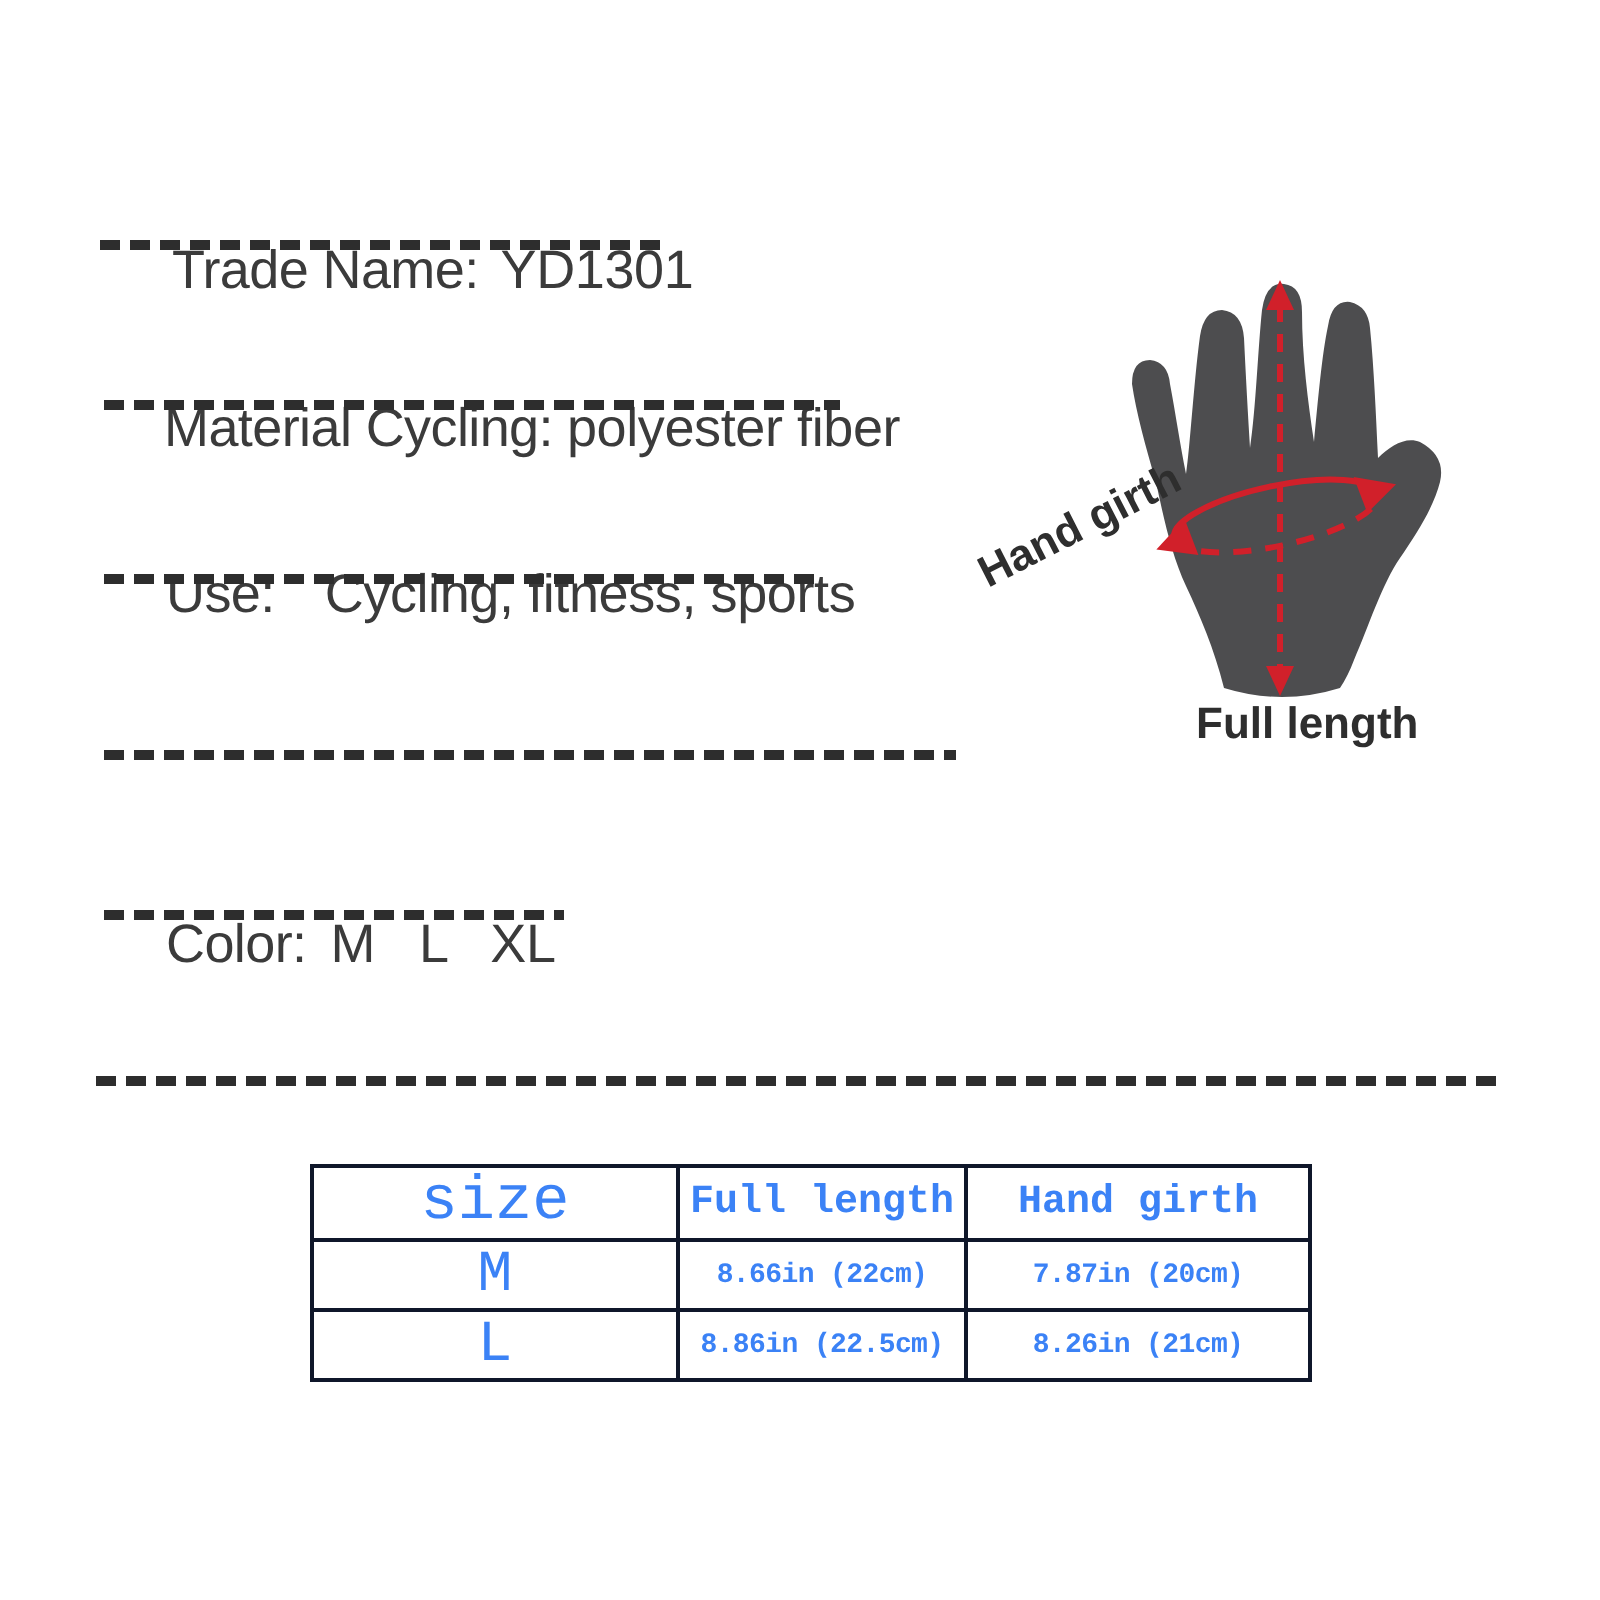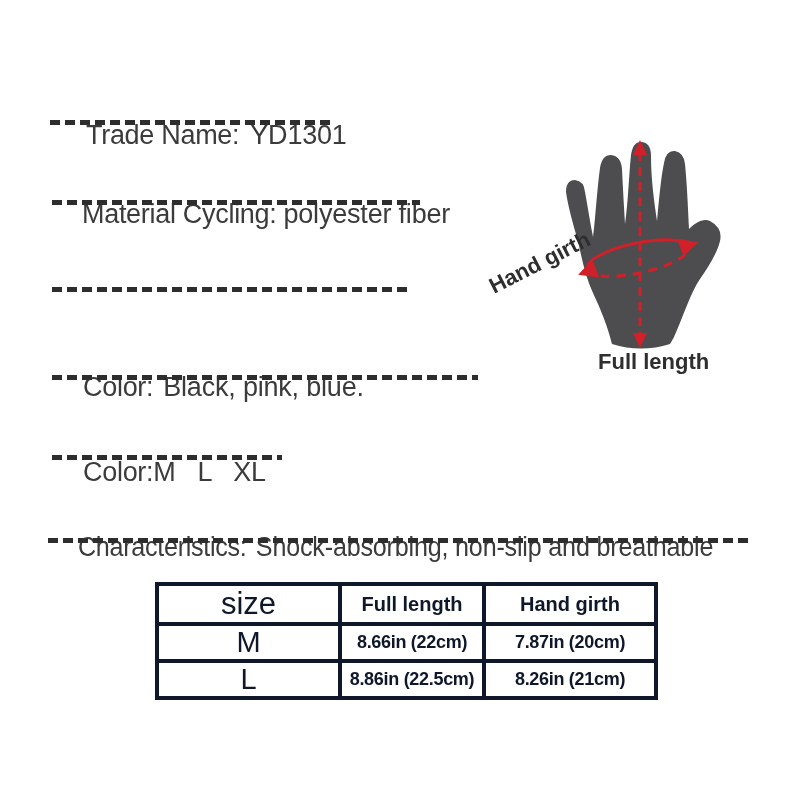--- a/index.html
+++ b/index.html
@@ -12,59 +12,56 @@
   .spec-value{letter-spacing:-0.2px;}
   .condense{display:inline-block;transform:scaleX(0.93);transform-origin:0 50%;}
   .dash-line{
     position:absolute;height:5px;
     background-image:repeating-linear-gradient(90deg,#2d2d2d 0 10px,transparent 10px 15px);
   }
   .size-table{
     position:absolute;left:155px;top:582px;border-collapse:collapse;table-layout:fixed;
   }
   .size-table th,.size-table td{
-    border:4px solid #0f172a;text-align:center;vertical-align:middle;
-    padding:0;color:#0f172a;font-family:Liberation Sans, sans-serif;white-space:nowrap;
+    border:2px solid #0f172a;text-align:center;vertical-align:middle;
+    padding:0;color:#3b82f6;font-family:Liberation Mono, monospace;white-space:nowrap;
   }
   .th-size{font-size:31px;font-weight:400;}
   .th-col{font-size:20px;font-weight:700;}
   .cell-size{font-size:29px;font-weight:400;}
-  .cell-data{font-size:18px;font-weight:700;letter-spacing:-0.3px;}
+  .cell-data{font-size:14px;font-weight:700;letter-spacing:-0.3px;}
   .diagram-svg{position:absolute;left:488px;top:128px;width:300px;height:252px;}
 </style>
 </head>
 <body>
 
 <div class="sheet">
 
   <div class="spec-row" style="left:56px;top:89px;">
     <span class="spec-label">Trade Name:</span><span class="spec-value" style="margin-left:11px;">YD1301</span>
   </div>
   <div class="dash-line" style="left:50px;top:120px;width:283px;"></div>
 
   <div class="spec-row" style="left:52px;top:168px;">
     <span class="spec-label">Material Cycling:</span><span class="spec-value" style="margin-left:7px;">polyester fiber</span>
   </div>
   <div class="dash-line" style="left:52px;top:200px;width:368px;"></div>
 
+  <div class="spec-row" style="left:53px;top:251px;">
+    <span class="spec-label">Use:</span><span class="spec-value" style="margin-left:25px;">Cycling, fitness, sports</span>
+  </div>
   <div class="dash-line" style="left:52px;top:287px;width:358px;"></div>
 
-  <div class="spec-row" style="left:53px;top:341px;">
-    <span class="spec-label">Color:</span><span class="spec-value" style="margin-left:10px;">Black, pink, blue.</span>
-  </div>
   <div class="dash-line" style="left:52px;top:375px;width:426px;"></div>
 
   <div class="spec-row" style="left:53px;top:426px;">
-    <span class="spec-label">Color:</span><span class="spec-value" style="margin-left:0;">M   L   XL</span>
+    <span class="spec-label">Color:</span><span class="spec-value" style="margin-left:12px;">M   L   XL</span>
   </div>
   <div class="dash-line" style="left:52px;top:455px;width:230px;"></div>
 
-  <div class="spec-row" style="left:48px;top:501px;">
-    <span class="condense"><span class="spec-label">Characteristics:</span><span class="spec-value" style="margin-left:10px;">Shock-absorbing, non-slip and breathable</span></span>
-  </div>
   <div class="dash-line" style="left:48px;top:538px;width:700px;"></div>
 
   <svg class="diagram-svg" viewBox="0 0 300 252">
     <path fill="#4d4d4f" d="
       M124,216
       C119,196 112,180 105,165
       C98,150 94,132 90,113
       C85,96 80,78 78,64
       Q78,52 87,52
       Q96,53 97,64

